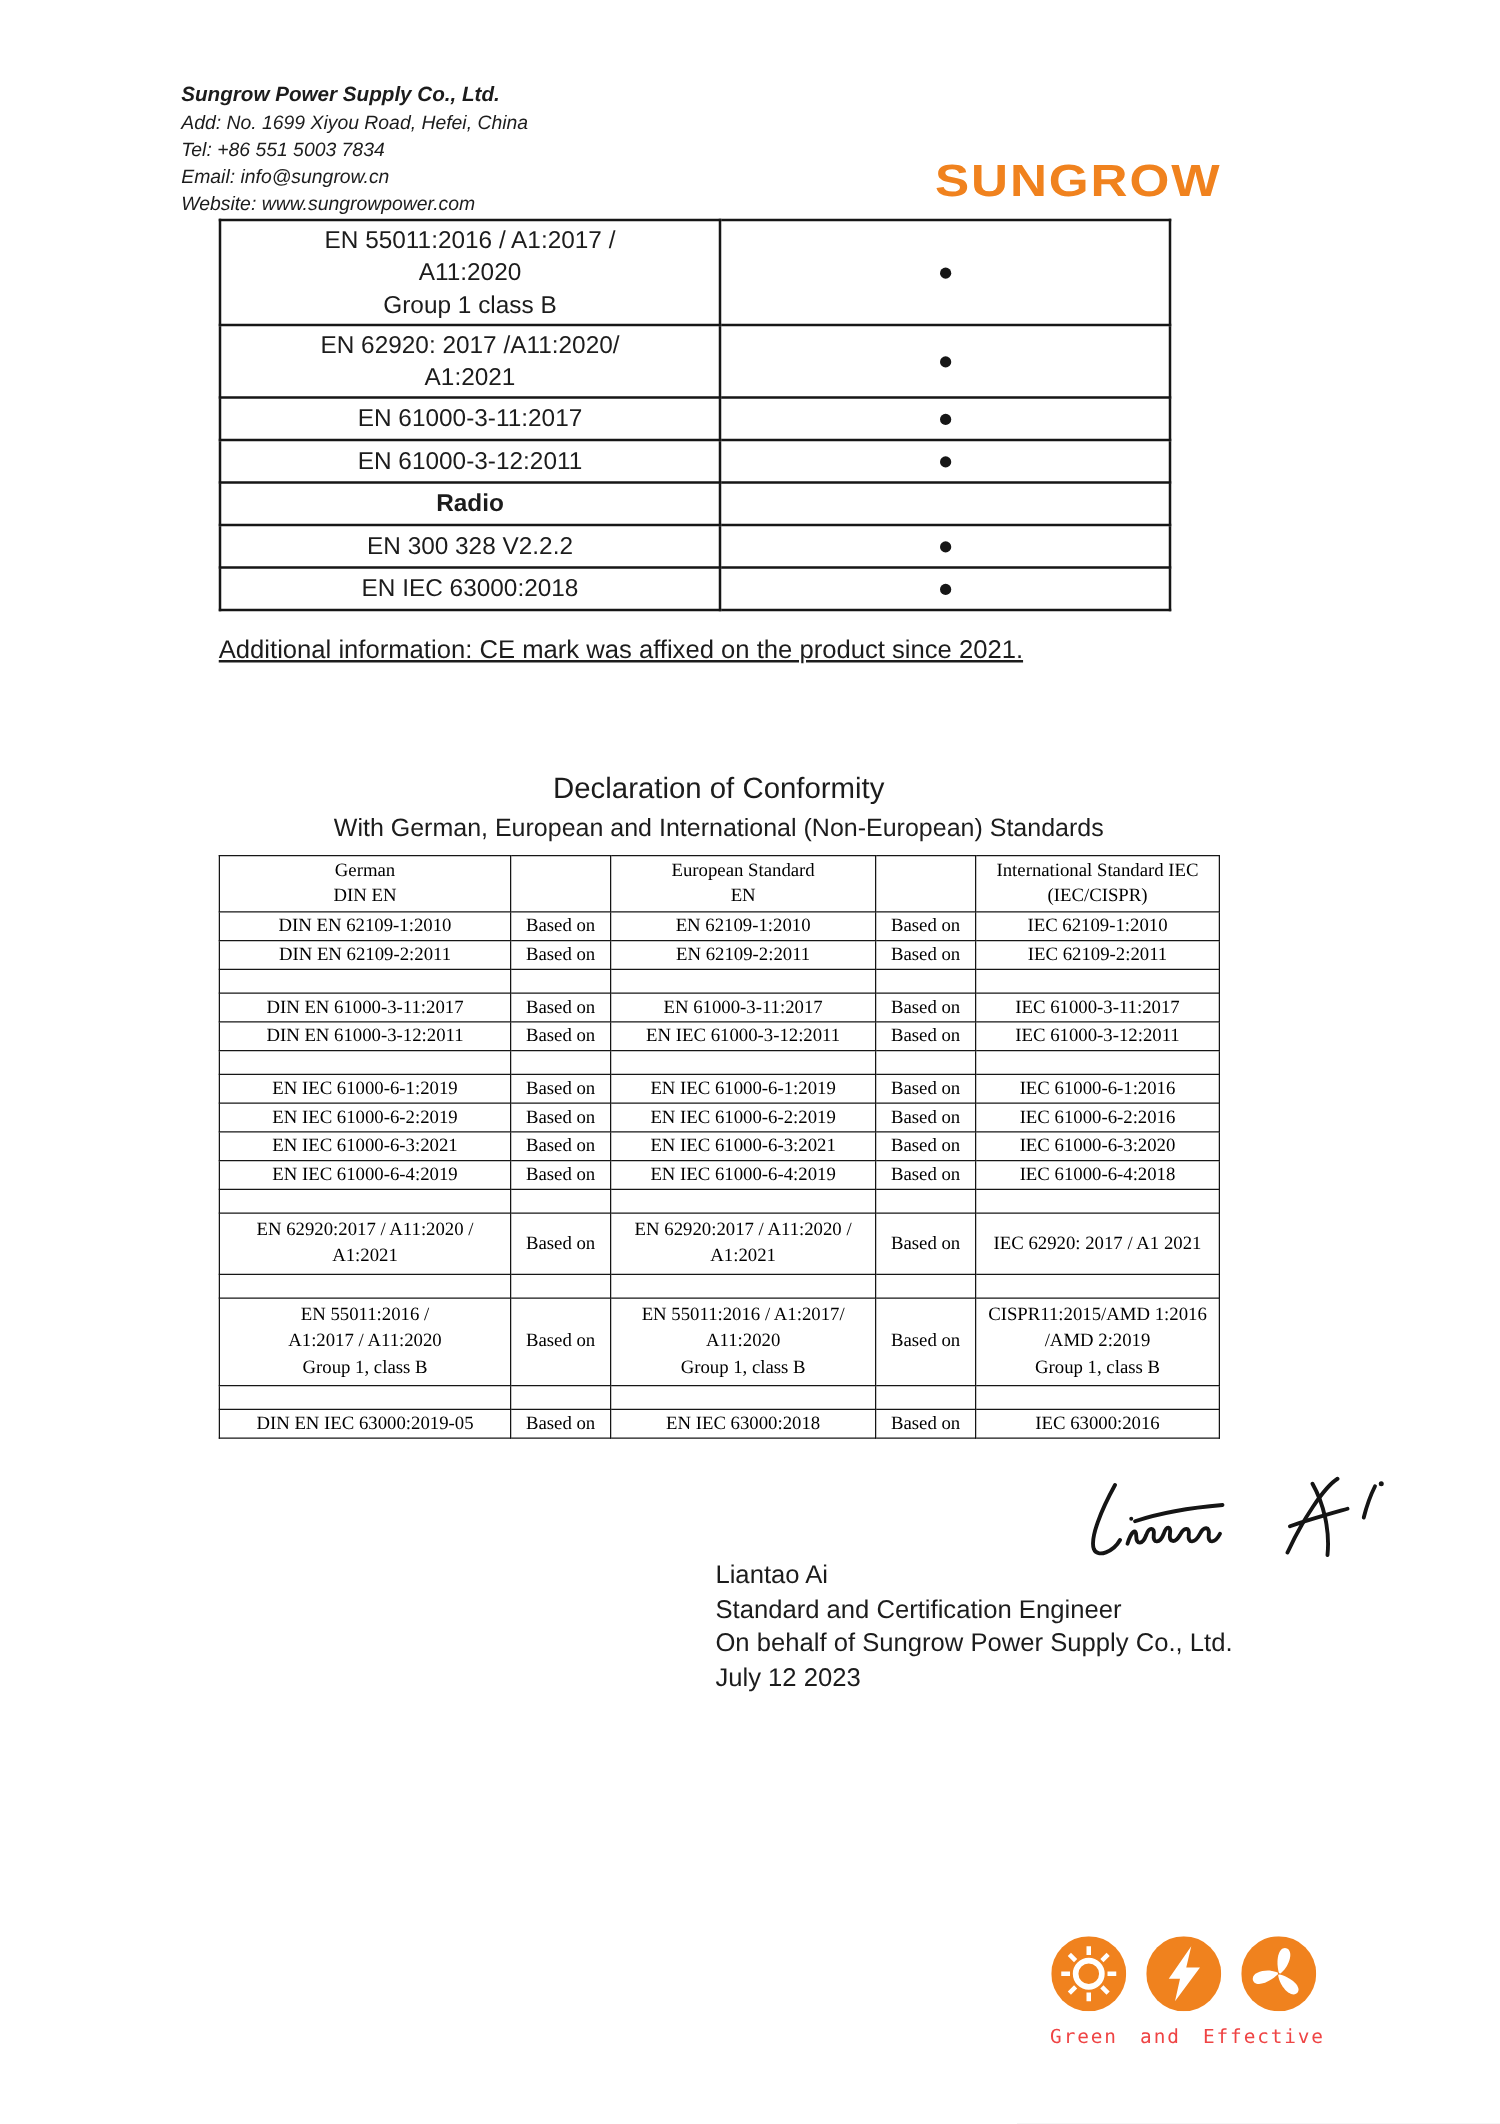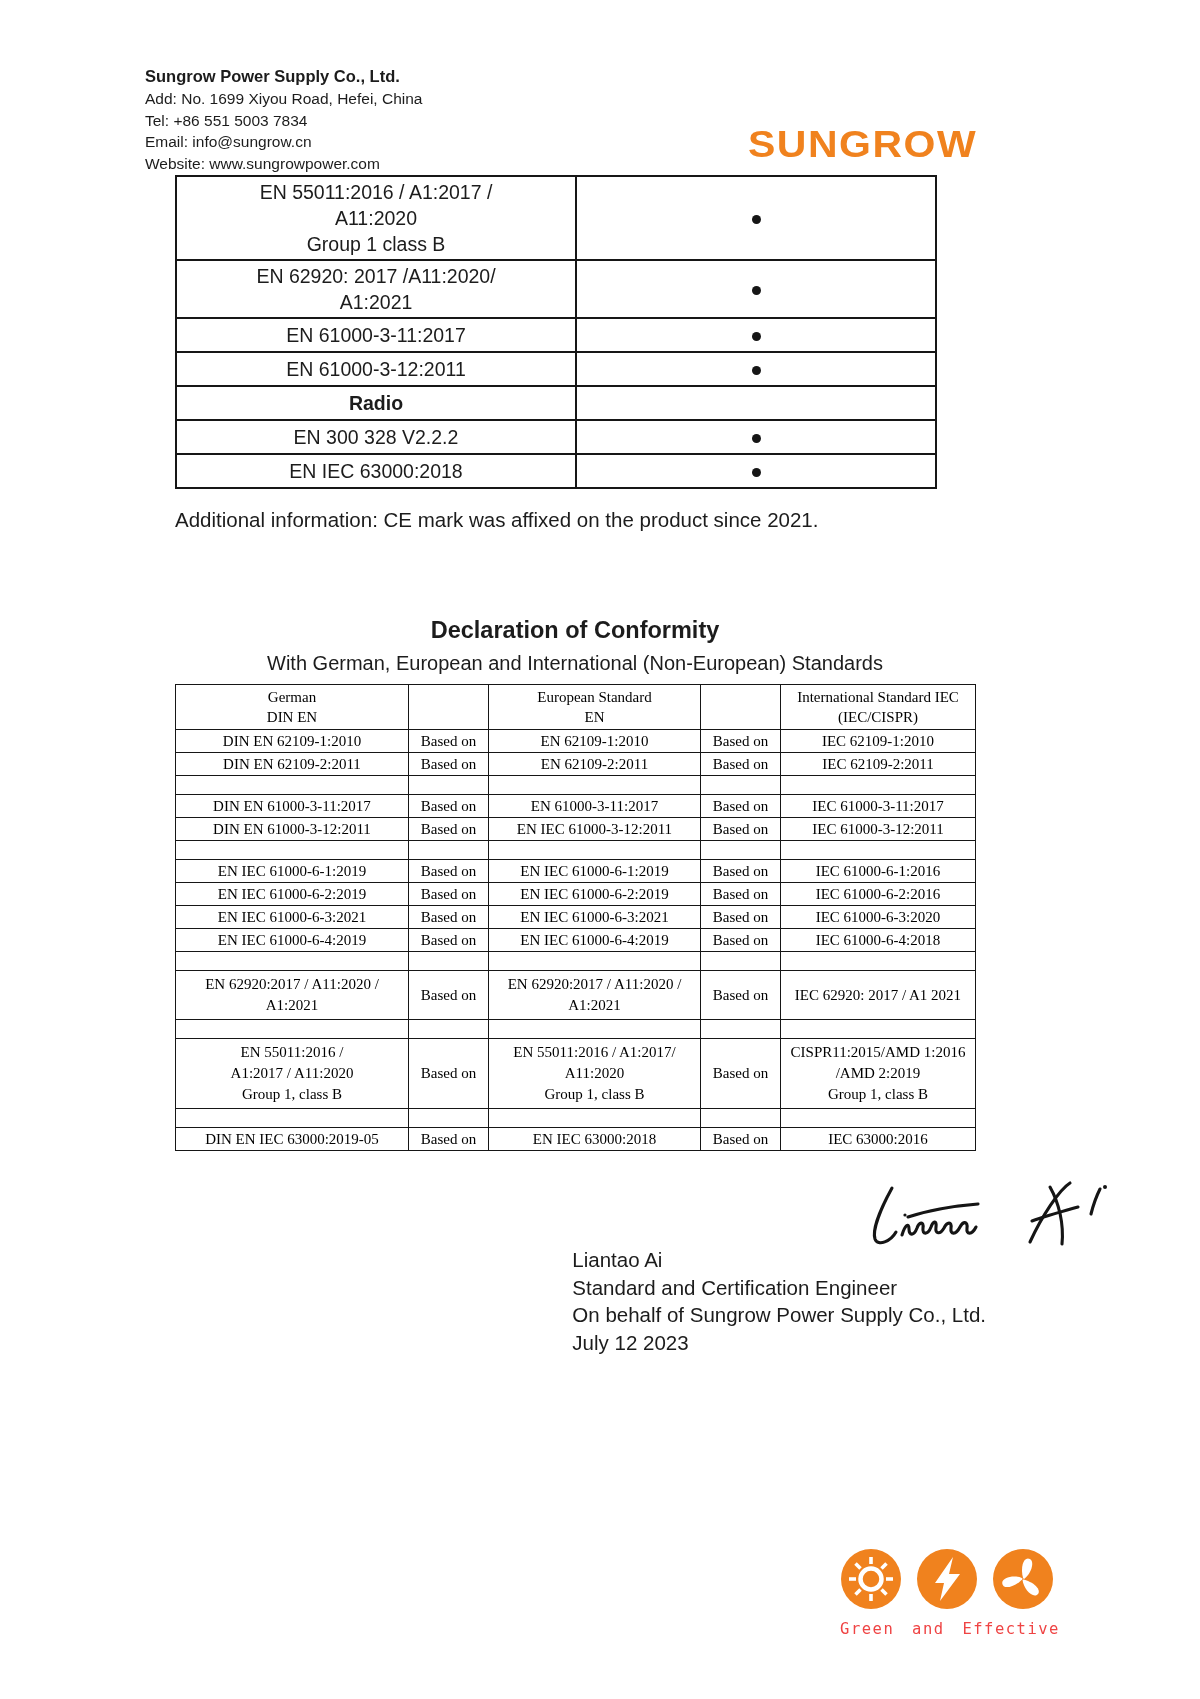--- a/index.html
+++ b/index.html
@@ -6,41 +6,41 @@
   .page{
     position:relative;
     width:1200px;height:1699px;
     background:#ffffff;
     font-family:"Liberation Sans",sans-serif;
     color:#1c1c1c;
     margin:0 auto;
     overflow:hidden;
   }
   
-  .header-block{position:absolute;left:145px;top:64px;}
+  .header-block{position:absolute;left:145px;top:64px;font-style:italic;}
   .company{font-weight:bold;font-size:16.5px;line-height:24px;}
   .hline{font-size:15.5px;line-height:21.5px;}
   .logo{
     position:absolute;left:748px;top:124px;
     font-size:41px;font-weight:800;letter-spacing:1.5px;
     transform:scaleY(0.88);transform-origin:top left;
     font-family:"Liberation Sans",sans-serif;
   }
   
   .t1{
     position:absolute;left:175px;top:175px;
     border-collapse:collapse;table-layout:fixed;width:760px;
     font-size:19.5px;line-height:26px;text-align:center;padding-left:35px;
   }
   .t1 td{border:2.5px solid #161616;padding:2px 4px;height:28px;white-space:pre-line;vertical-align:middle;}
   .t1 td.sec{font-weight:bold;}
   .dot{display:inline-block;width:9px;height:9px;border-radius:50%;background:#161616;vertical-align:middle;}
-  .addinfo{position:absolute;left:175px;top:508px;font-size:20.5px;}
-  
-  .dec-title{position:absolute;left:175px;top:617px;width:800px;text-align:center;font-size:23.5px;font-weight:bold;}
+  .addinfo{position:absolute;left:175px;top:508px;font-size:20.5px;text-decoration:underline;}
+  
+  .dec-title{position:absolute;left:175px;top:617px;width:800px;text-align:center;font-size:23.5px;font-weight:normal;}
   .dec-sub{position:absolute;left:175px;top:652px;width:800px;text-align:center;font-size:20px;}
   
   .t2{
     position:absolute;left:175px;top:684px;
     border-collapse:collapse;table-layout:fixed;width:800px;
     font-family:"Liberation Serif",serif;
     font-size:15px;line-height:20px;text-align:center;color:#000000;
   }
   .t2 td{border:1.6px solid #161616;padding:1px 3px;white-space:pre-line;vertical-align:middle;}
   .t2 tr.hd td{height:42px;}

